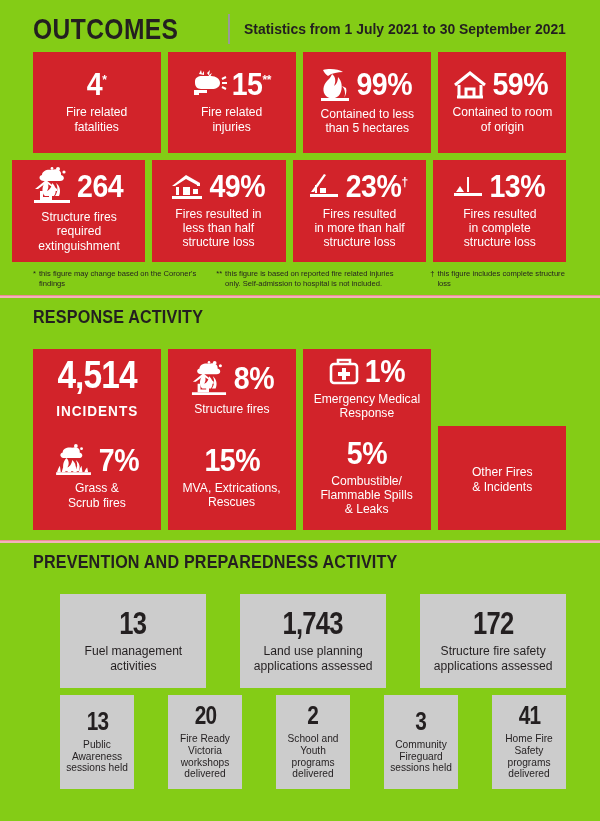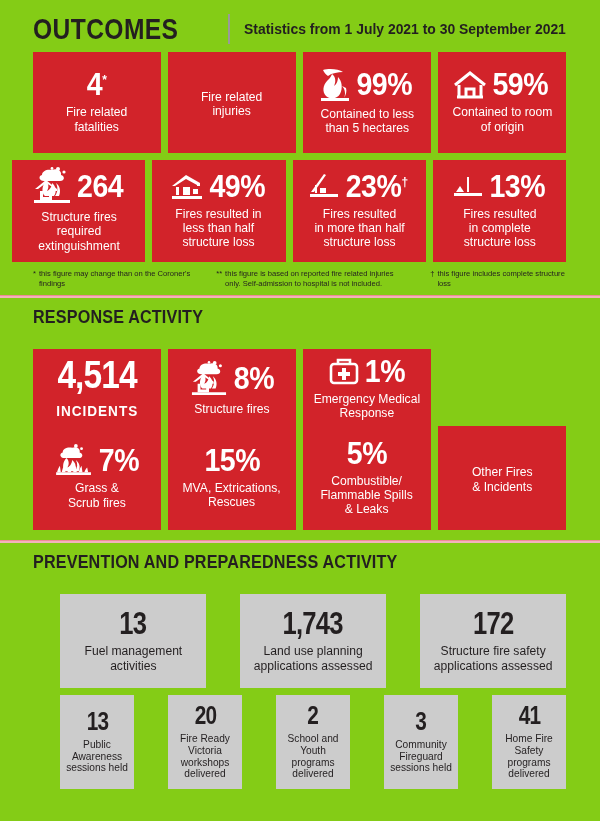--- a/index.html
+++ b/index.html
@@ -200,20 +200,34 @@
     <div class="grid cols4 h1row">
 
       <div class="tile">
         <div class="tile-top">
           <div class="tile-value"><span>4</span><span class="sup">*</span></div>
         </div>
         <div class="tile-label">Fire related<br>fatalities</div>
       </div>
 
       <div class="tile">
+        <div class="tile-top">
+          <span class="tile-icon">
+            <svg width="36" height="30" viewBox="0 0 36 30">
+                <g fill="#fff">
+              <path d="M8 4 L10 0 L11 4 L13 1 L13 5 Z"></path>
+              <path d="M16 3 L19 0 L18 5 L21 3 L19 7 Z"></path>
+              <path d="M4 11 C4 8 7 6 11 6 L20 6 C25 6 29 9 29 13 C29 17 25 19 21 19 L10 19 C6 19 4 16 4 13 Z"></path>
+              <path d="M3 20 L16 20 L16 23 L8 23 L8 25 L3 25 Z"></path>
+              <path d="M31 9 L35 7 M31 13 L36 13 M31 17 L35 19" stroke="#fff" stroke-width="2" fill="none"></path>
+            </g>
+              </svg>
+          </span>
+          <div class="tile-value"><span>15</span><span class="sup">**</span></div>
+        </div>
         <div class="tile-label">Fire related<br>injuries</div>
       </div>
 
       <div class="tile">
         <div class="tile-top">
           <span class="tile-icon">
             <svg width="32" height="34" viewBox="0 0 32 34">
                 <g fill="#fff">
               <path d="M4 2 C10 0 20 1 24 4 C19 4 13 5 9 8 C6 6 5 4 4 2 Z"></path>
               <path d="M13 6 C17 9 17 14 15 18 C18 16 19 12 19 9 C23 13 24 20 21 26 C18 31 11 32 7 28 C3 24 4 17 8 13 C10 11 12 9 13 6 Z"></path>
@@ -318,21 +332,21 @@
           <div class="tile-value"><span>13%</span></div>
         </div>
         <div class="tile-label">Fires resulted<br>in complete<br>structure loss</div>
       </div>
     </div>
   </div>
 
   <div class="footnotes">
     <div class="footnote fn-1">
       <span class="mark">*</span>
-      <span>this figure may change than on the Coroner's findings</span>
+      <span>this figure may change based on the Coroner's findings</span>
     </div>
     <div class="footnote fn-2">
       <span class="mark">**</span>
       <span>this figure is based on reported fire related injuries only. Self-admission to hospital is not included.</span>
     </div>
     <div class="footnote fn-3">
       <span class="mark">†</span>
       <span>this figure includes complete structure loss</span>
     </div>
   </div>

